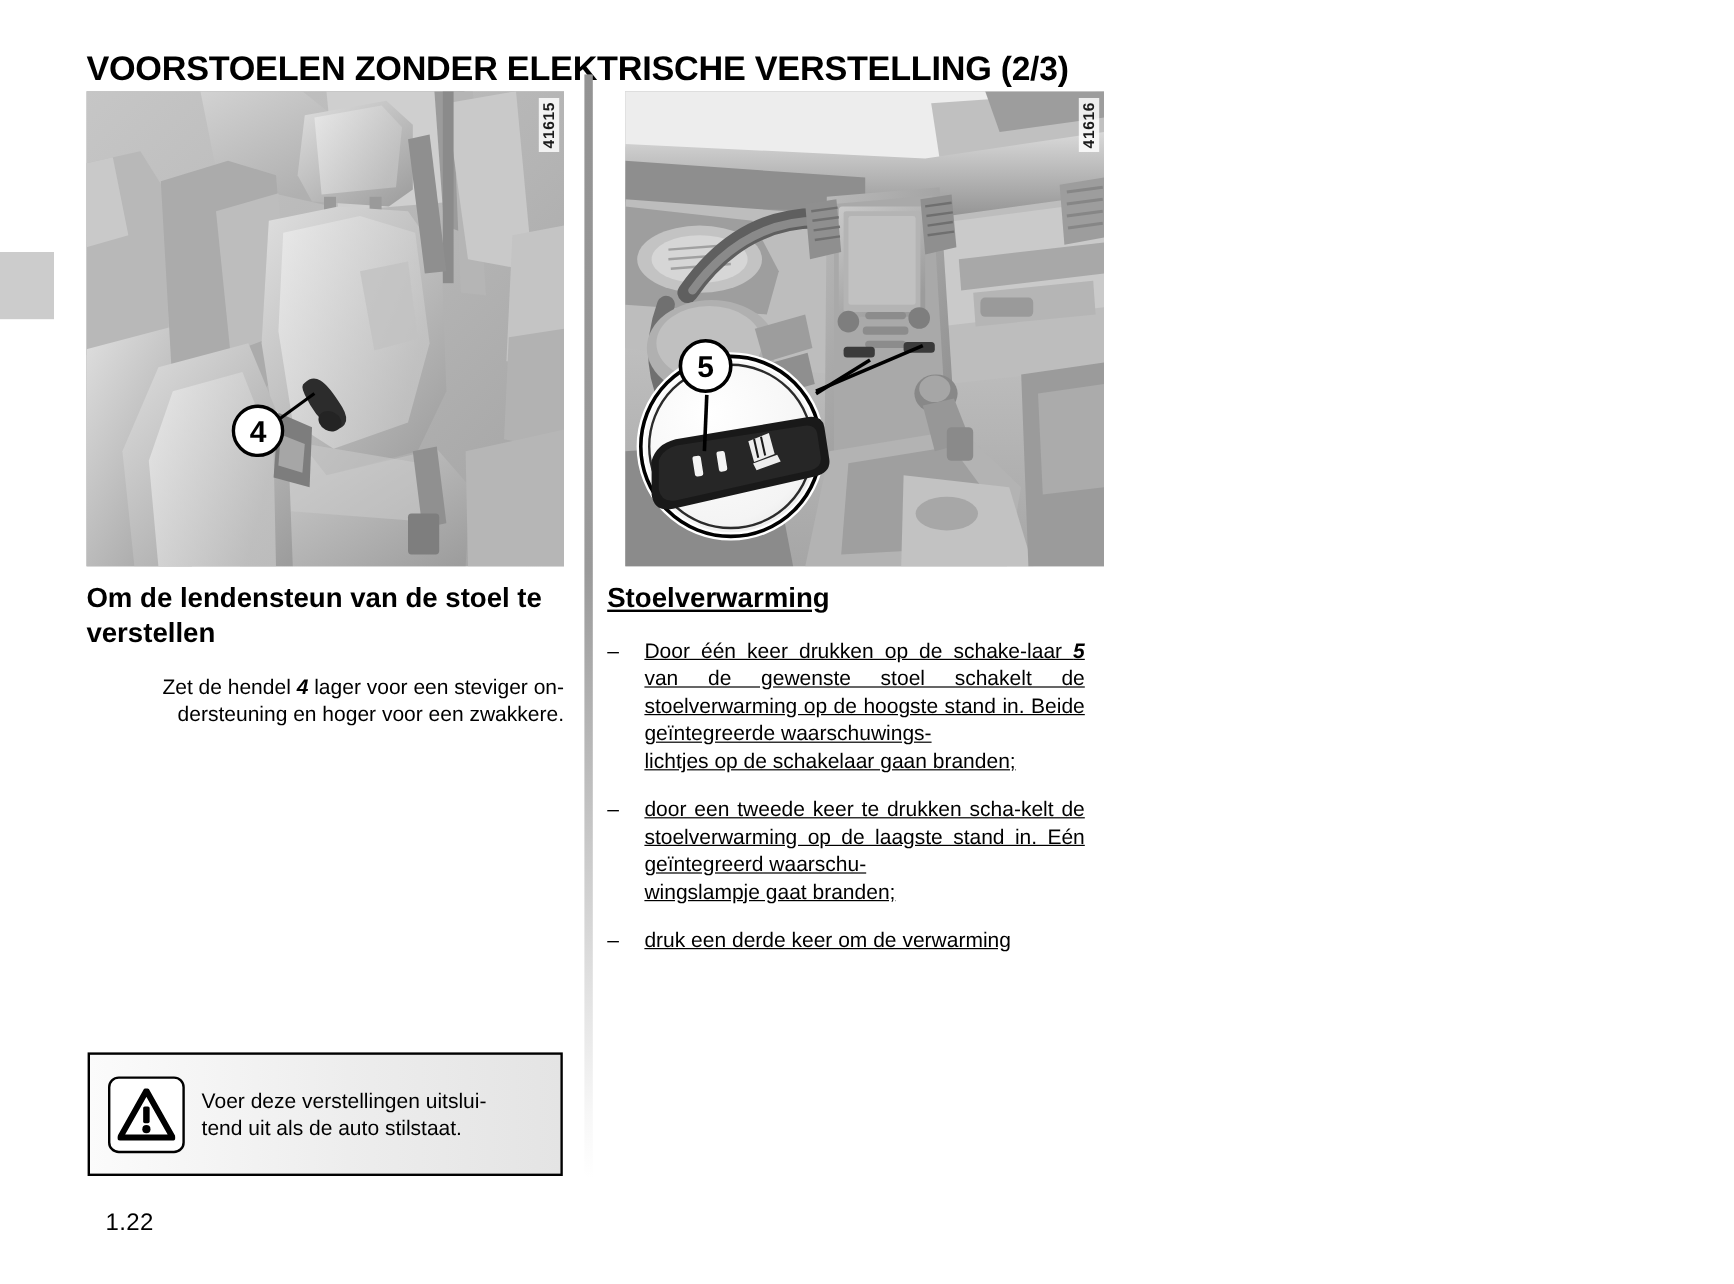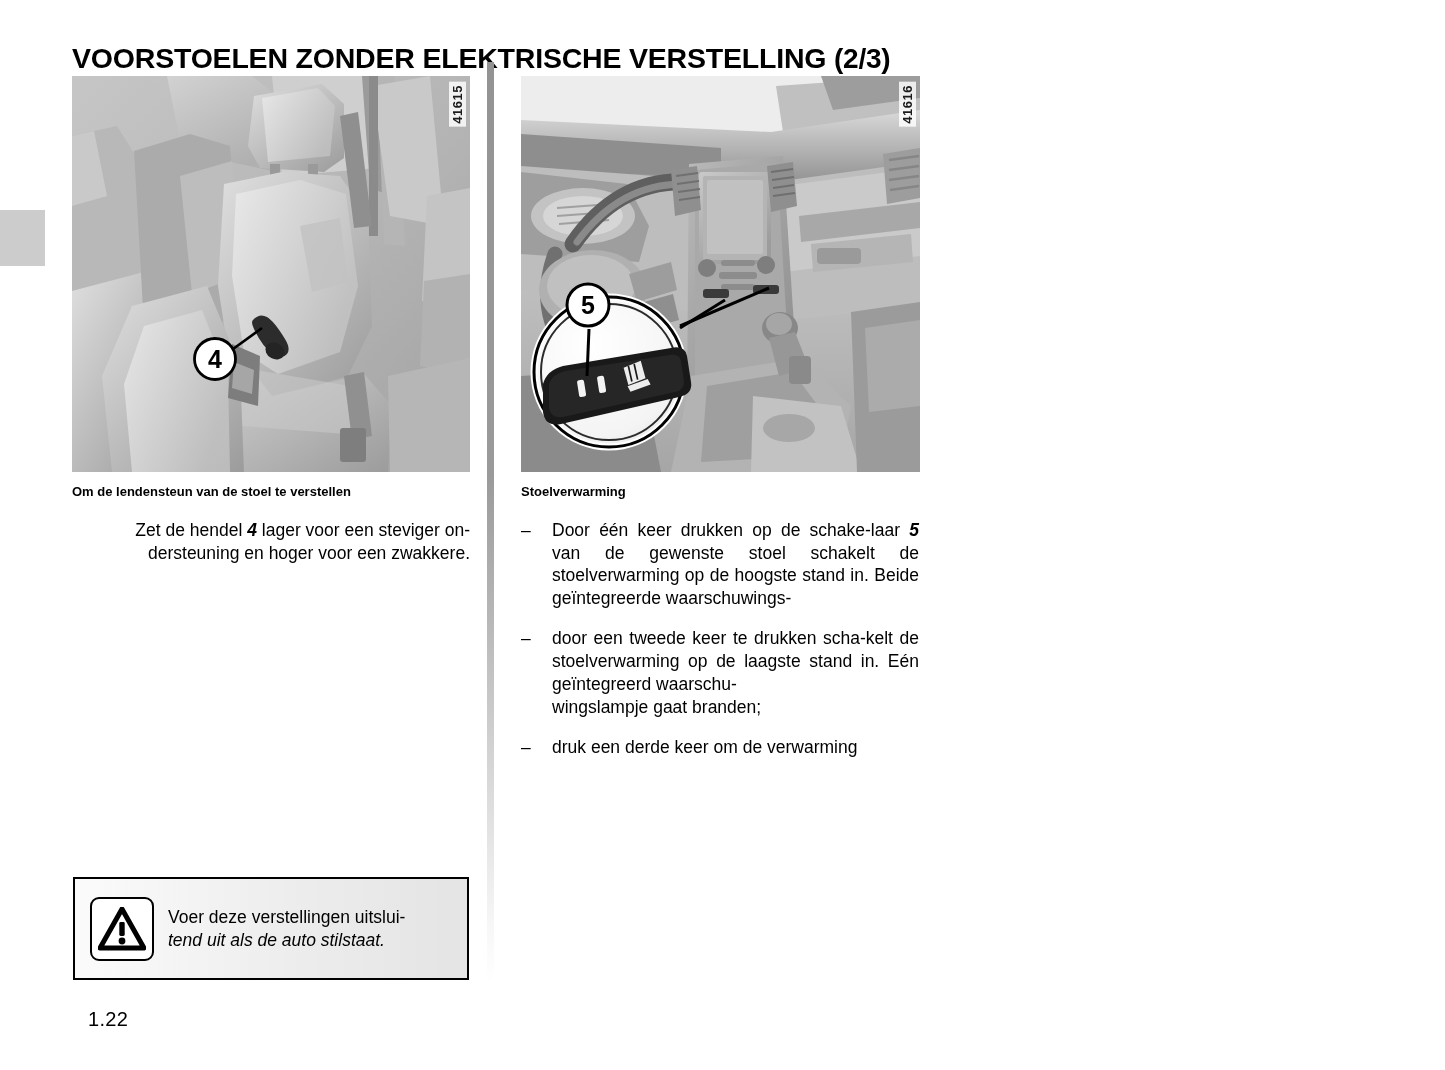--- a/index.html
+++ b/index.html
@@ -75,24 +75,24 @@
   }
 
   .fig-svg { display:block; width:100%; height:100%; }
 
   
   .col {
     position: absolute;
     width: 398px;
   }
   #col-left  { left: 72px;  top: 484px; }
-  #col-right { left: 521px; top: 484px; }
+  #col-right { left: 506px; top: 484px; text-decoration: underline; }
 
   .sub-head {
-    font-size: 13px;
+    font-size: 23px;
     font-weight: bold;
     line-height: 1.28;
     margin: 0 0 18px 0;
   }
   .para {
     font-size: 17.5px;
     line-height: 1.31;
     margin: 0 0 16px 0;
     text-align: justify;
     hyphens: manual;
@@ -146,21 +146,21 @@
     display: flex;
     align-items: center;
     justify-content: center;
   }
   .warning-text {
     font-size: 17.5px;
     line-height: 1.3;
     text-align: justify;
     padding-right: 18px;
   }
-  .warning-text .last-line { text-align: left; font-style: italic; }
+  .warning-text .last-line { text-align: left; }
 
   
   .page-number {
     position: absolute;
     left: 88px;
     top: 1008px;
     font-size: 20px;
     letter-spacing: 0.3px;
   }
 </style>
@@ -408,20 +408,21 @@
 </div>
 
 <div class="col" id="col-right">
   <h2 class="sub-head">Stoelverwarming</h2>
 
   <ul class="bullet-list">
 
     <li class="bullet-item">
       <span class="bullet-dash">–</span>
       <span>Door één keer drukken op de schake-laar </span><em class="num">5</em><span> van de gewenste stoel schakelt de stoelverwarming op de hoogste stand in. Beide geïntegreerde waarschuwings-</span>
+      <span class="last-line" style="display:block">lichtjes op de schakelaar gaan branden;</span>
     </li>
 
     <li class="bullet-item">
       <span class="bullet-dash">–</span>
       <span>door een tweede keer te drukken scha-kelt de stoelverwarming op de laagste stand in. Eén geïntegreerd waarschu-</span>
       <span class="last-line" style="display:block">wingslampje gaat branden;</span>
     </li>
 
     <li class="bullet-item">
       <span class="bullet-dash">–</span>

